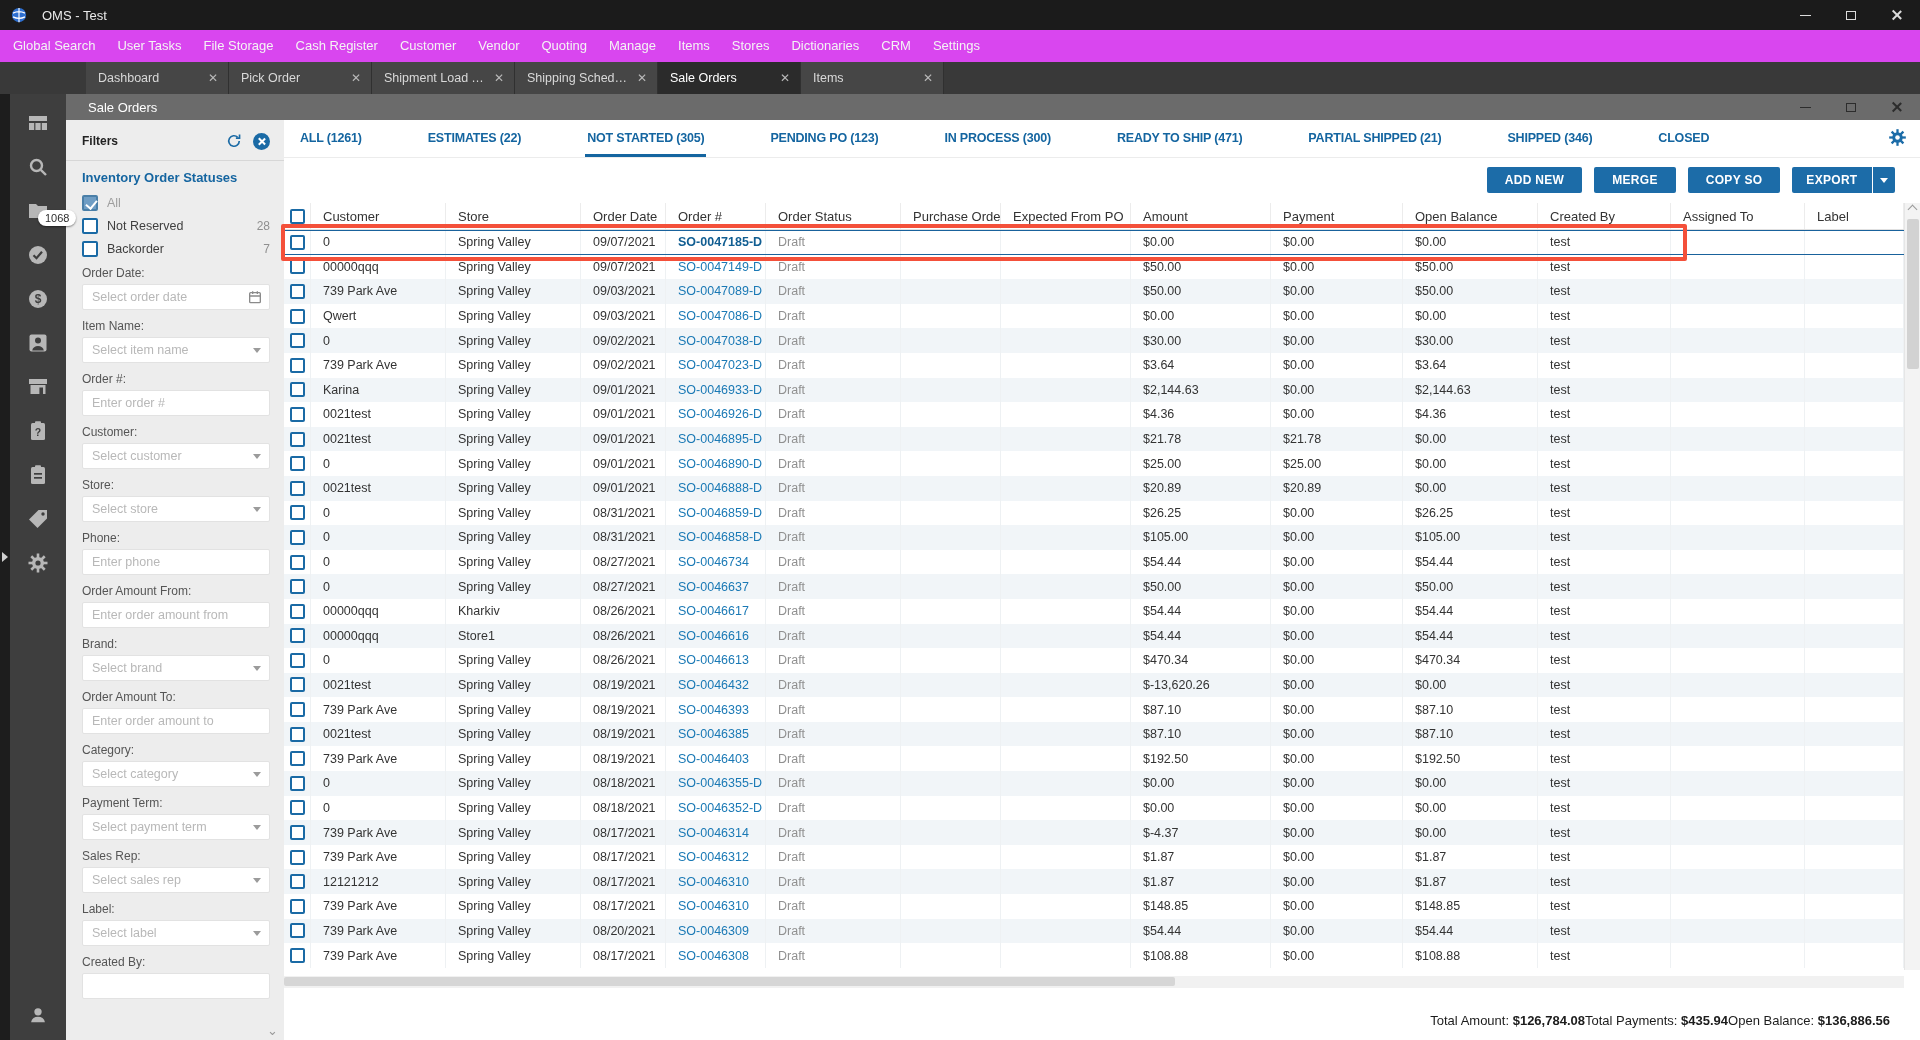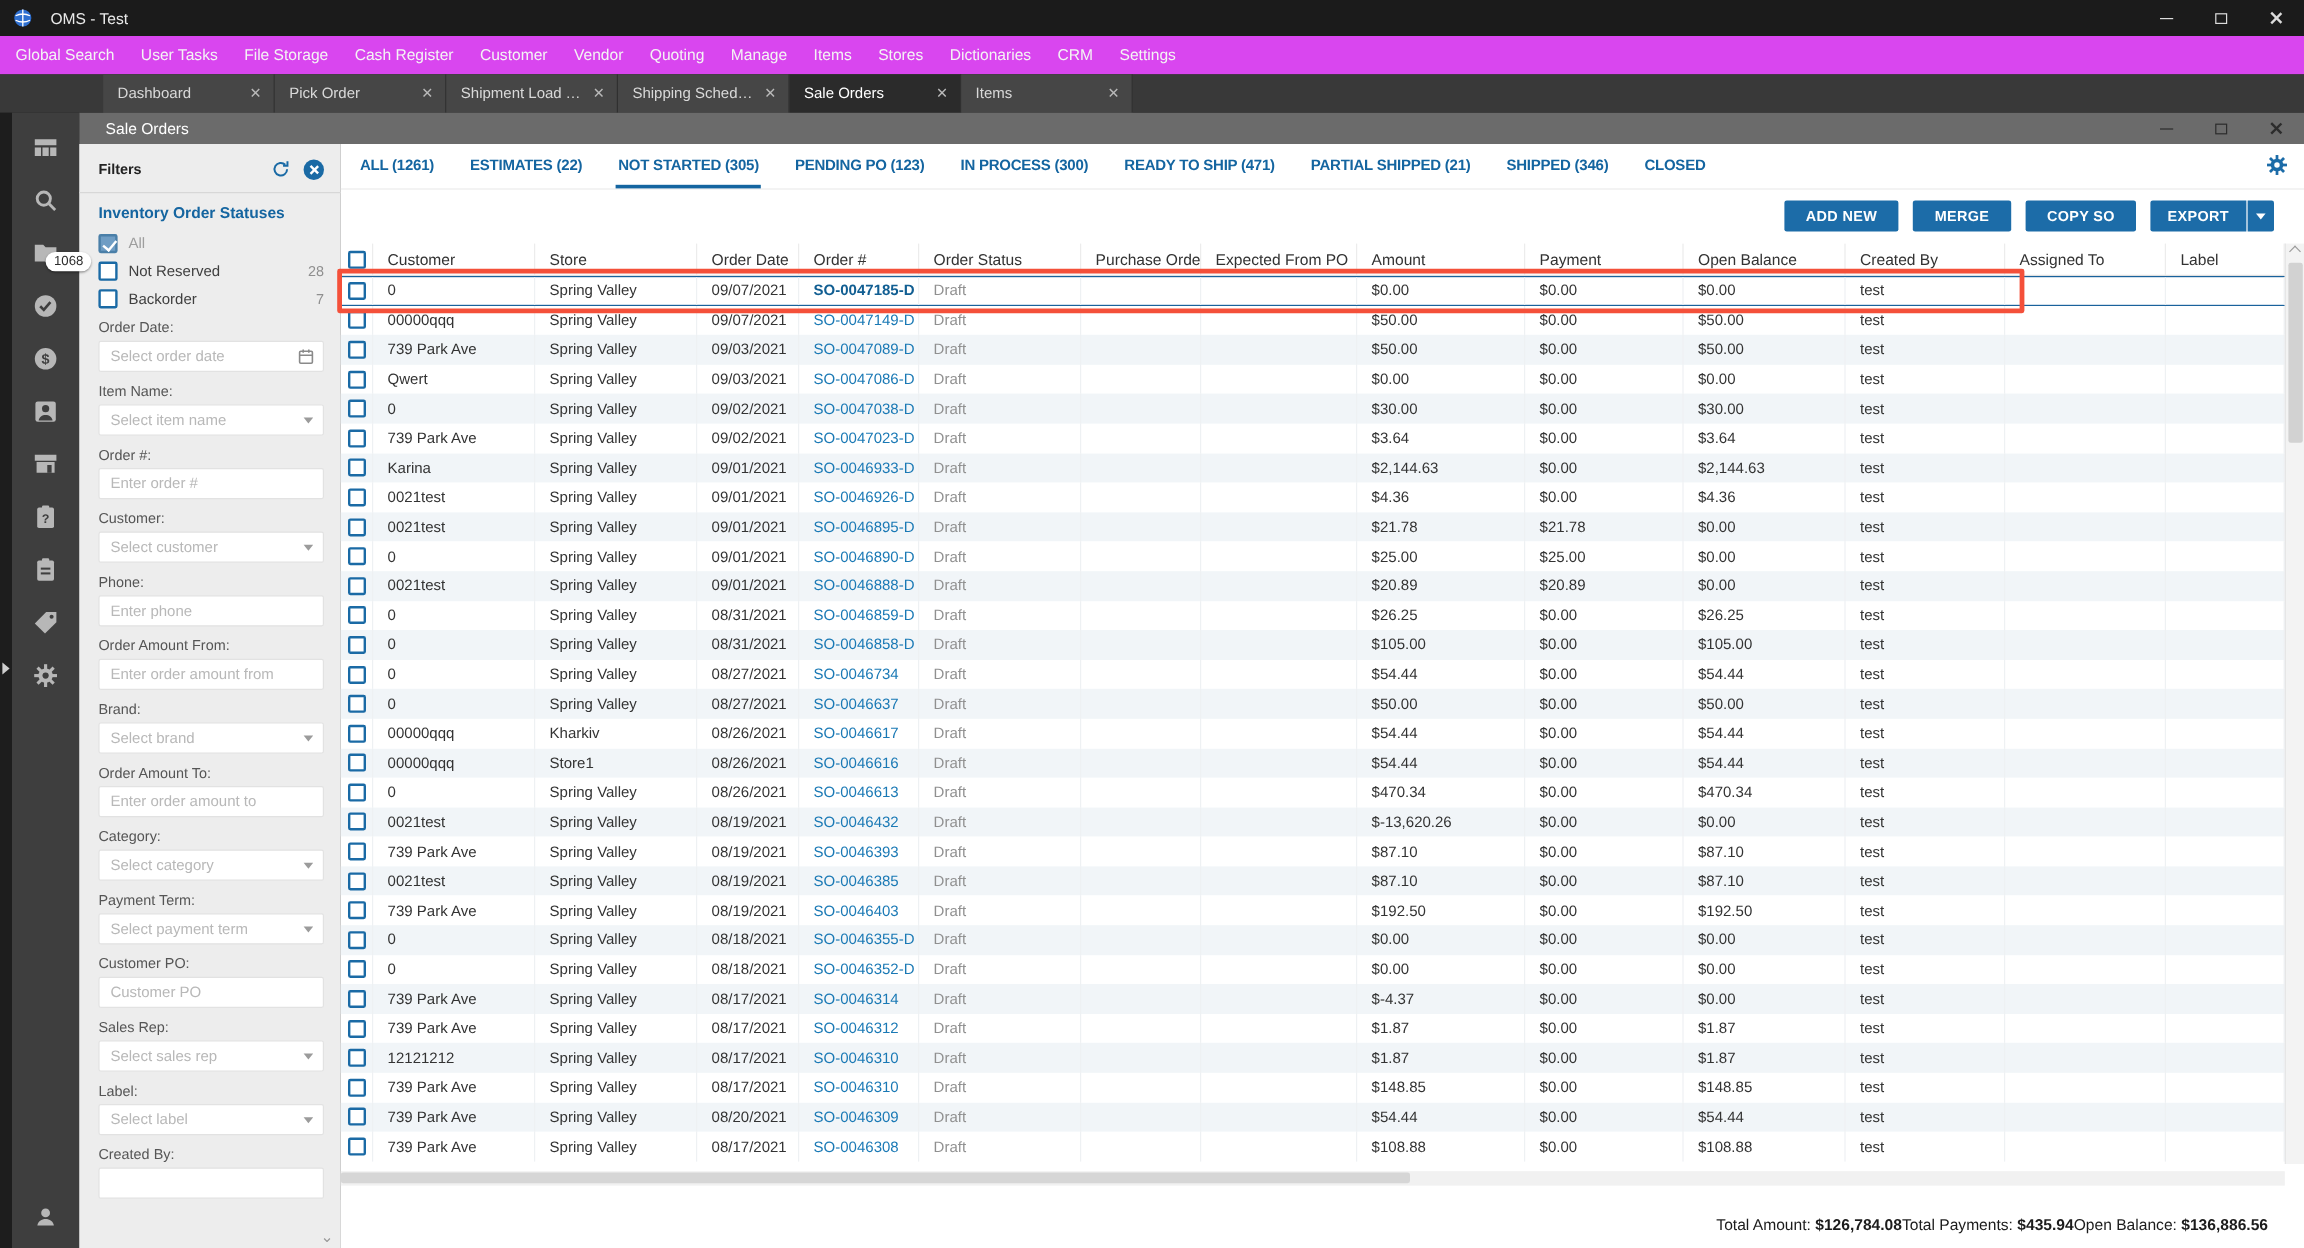--- a/index.html
+++ b/index.html
@@ -81,21 +81,21 @@
   .f-input { width:100%; height:26px; border:1px solid #e2e2e2; background:#fff; border-radius:2px;
              font-family:"Liberation Sans",sans-serif; font-size:12.5px; color:#333; padding:0 24px 0 9px; outline:none; }
   .f-input::placeholder { color:#b8b8b8; }
   .caret { position:absolute; right:9px; top:11px; width:0; height:0;
            border-left:4.5px solid transparent; border-right:4.5px solid transparent; border-top:5px solid #9b9b9b; pointer-events:none; }
   .cal { position:absolute; right:7px; top:5px; width:16px; height:16px; pointer-events:none; }
   .filters-scrollhint { position:absolute; right:6px; bottom:2px; color:#9a9a9a; font-size:13px; }
 
   
   .panel { flex:1; background:#fff; display:flex; flex-direction:column; position:relative; min-width:0; }
-  .statusrow { height:38px; display:flex; align-items:flex-end; padding:0 0 0 14px; border-bottom:1px solid #ececec; position:relative; flex:0 0 auto; }
+  .statusrow { height:38px; display:flex; align-items:flex-end; padding:0 0 0 14px; border-bottom:1px solid #ececec; position:relative; flex:0 0 auto;gap:36px; }
   .stab { color:#1465a0; font-size:12.5px; font-weight:bold; letter-spacing:-0.2px; padding:0 2px 9px 2px;
           margin-right:26px; border-bottom:3px solid transparent; cursor:pointer; white-space:nowrap; }
   .stab.active { border-bottom-color:#1465a0; }
   .panel-gear { position:absolute; right:12px; top:7px; width:21px; height:21px; cursor:pointer; }
   .subrow { height:45px; display:flex; align-items:center; padding-left:14px; flex:0 0 auto; position:relative; }
   .subtab { color:#1465a0; font-size:12.5px; font-weight:bold; letter-spacing:-0.2px; padding:9px 2px;
             margin-right:26px; border-bottom:3px solid transparent; cursor:pointer; white-space:nowrap; }
   .subtab.active { border-bottom-color:#1465a0; }
   .btns { position:absolute; right:25px; top:9px; display:flex; }
   .btn { background:#1c6ca8; color:#fff; font-size:12px; font-weight:bold; letter-spacing:0.3px;
@@ -362,20 +362,24 @@
               </div>
               <div class="f-field">
                 <div class="f-label">Order #:</div>
                 <div class="f-inputwrap"><input class="f-input" placeholder="Enter order #" style=""></div>
               </div>
               <div class="f-field">
                 <div class="f-label">Customer:</div>
                 <div class="f-inputwrap"><input class="f-input" placeholder="Select customer" style=""><span class="caret"></span></div>
               </div>
               <div class="f-field">
+                <div class="f-label">Store:</div>
+                <div class="f-inputwrap"><input class="f-input" placeholder="Select store" style=""><span class="caret"></span></div>
+              </div>
+              <div class="f-field">
                 <div class="f-label">Phone:</div>
                 <div class="f-inputwrap"><input class="f-input" placeholder="Enter phone" style=""></div>
               </div>
               <div class="f-field">
                 <div class="f-label">Order Amount From:</div>
                 <div class="f-inputwrap"><input class="f-input" placeholder="Enter order amount from" style=""></div>
               </div>
               <div class="f-field">
                 <div class="f-label">Brand:</div>
                 <div class="f-inputwrap"><input class="f-input" placeholder="Select brand" style=""><span class="caret"></span></div>
@@ -384,24 +388,20 @@
                 <div class="f-label">Order Amount To:</div>
                 <div class="f-inputwrap"><input class="f-input" placeholder="Enter order amount to" style=""></div>
               </div>
               <div class="f-field">
                 <div class="f-label">Category:</div>
                 <div class="f-inputwrap"><input class="f-input" placeholder="Select category" style=""><span class="caret"></span></div>
               </div>
               <div class="f-field">
                 <div class="f-label">Payment Term:</div>
                 <div class="f-inputwrap"><input class="f-input" placeholder="Select payment term" style=""><span class="caret"></span></div>
-              </div>
-              <div class="f-field">
-                <div class="f-label">Customer PO:</div>
-                <div class="f-inputwrap"><input class="f-input" placeholder="Customer PO" style=""></div>
               </div>
               <div class="f-field">
                 <div class="f-label">Sales Rep:</div>
                 <div class="f-inputwrap"><input class="f-input" placeholder="Select sales rep" style=""><span class="caret"></span></div>
               </div>
               <div class="f-field">
                 <div class="f-label">Label:</div>
                 <div class="f-inputwrap"><input class="f-input" placeholder="Select label" style=""><span class="caret"></span></div>
               </div>
               <div class="f-field">

